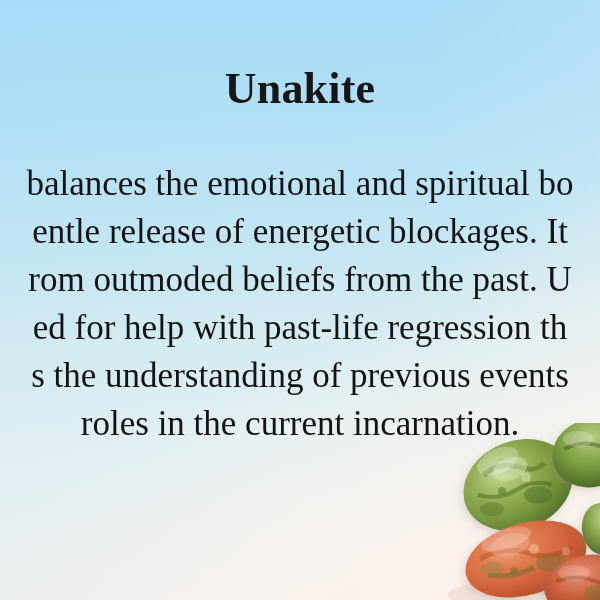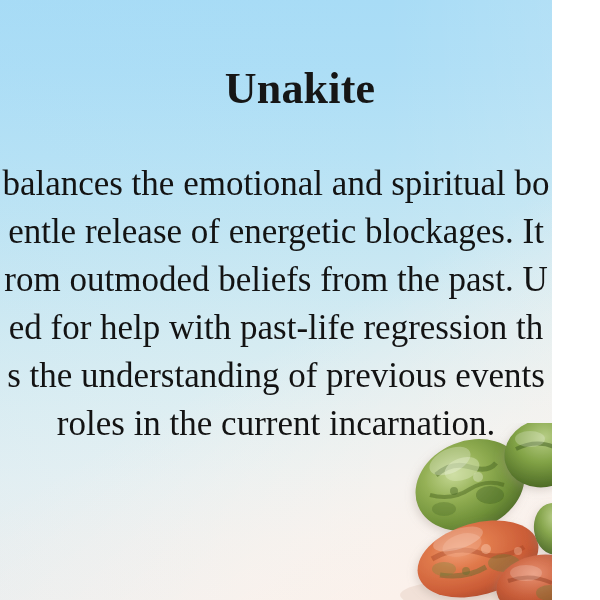--- a/index.html
+++ b/index.html
@@ -10,21 +10,21 @@
     height: 600px;
     overflow: hidden;
   }
   body {
     font-family: "Liberation Serif", "DejaVu Serif", serif;
     background: #ffffff;
   }
 
   .slide {
     position: relative;
-    width: 552px;
+    width: 600px;
     height: 600px;
     overflow: hidden;
     background:
       linear-gradient(150deg,
         rgba(255,246,240,0.00) 0%,
         rgba(255,246,240,0.00) 55%,
         rgba(255,243,236,0.55) 78%,
         rgba(255,240,232,0.85) 100%),
       linear-gradient(to bottom,
         #a8dcf6 0%,

